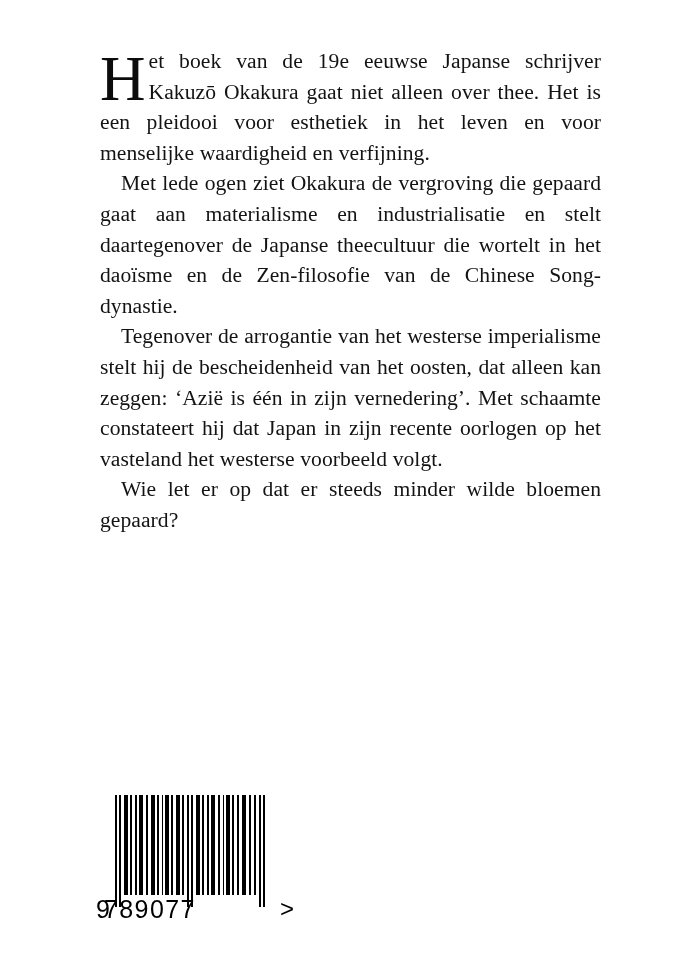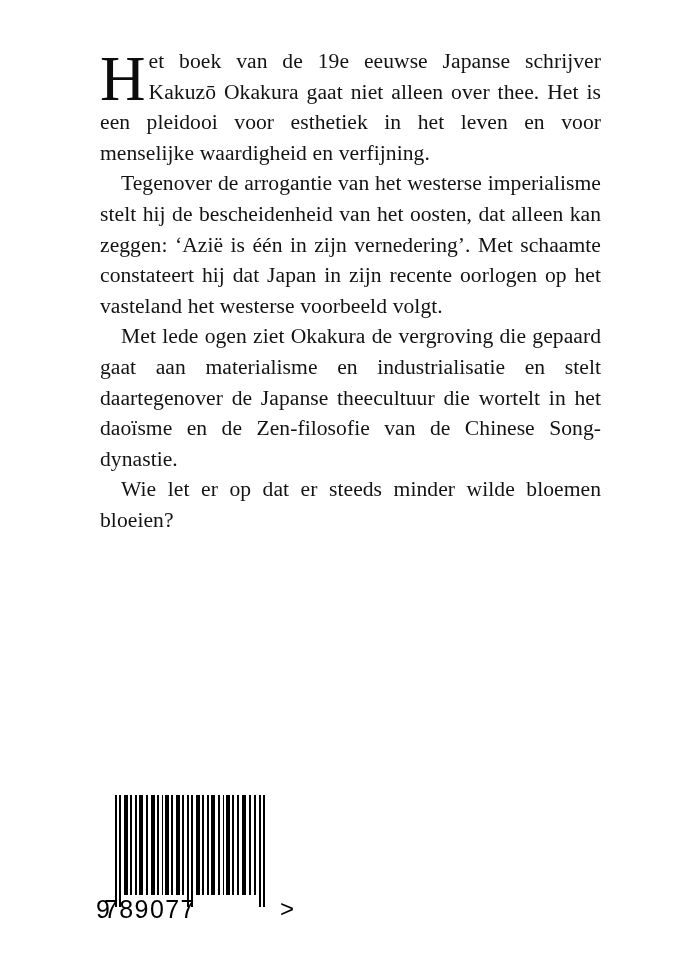--- a/index.html
+++ b/index.html
@@ -106,25 +106,25 @@
 </style>
 </head>
 <body>
 
 <div id="back-cover">
 
   <div class="blurb">
 
     <p class="para first"><span class="dropcap">H</span><span>et boek van de 19e eeuwse Japanse schrijver Kakuzō Okakura gaat niet alleen over thee. Het is een pleidooi voor esthetiek in het leven en voor menselijke waardigheid en verfijning.</span></p>
 
+    <p class="para indent">Met lede ogen ziet Okakura de vergroving die gepaard gaat aan materialisme en industrialisatie en stelt daartegenover de Japanse theecultuur die wortelt in het daoïsme en de Zen-filosofie van de Chinese Song-dynastie.</p>
+
     <p class="para indent">Tegenover de arrogantie van het westerse imperialisme stelt hij de bescheidenheid van het oosten, dat alleen kan zeggen: ‘Azië is één in zijn vernedering’. Met schaamte constateert hij dat Japan in zijn recente oorlogen op het vasteland het westerse voorbeeld volgt.</p>
 
-    <p class="para indent">Met lede ogen ziet Okakura de vergroving die gepaard gaat aan materialisme en industrialisatie en stelt daartegenover de Japanse theecultuur die wortelt in het daoïsme en de Zen-filosofie van de Chinese Song-dynastie.</p>
-
-    <p class="para indent">Wie let er op dat er steeds minder wilde bloemen bloeien?</p>
+    <p class="para indent">Wie let er op dat er steeds minder wilde bloemen gepaard?</p>
 
   </div>
 
   <div class="barcode-block">
     <div class="barcode-bars" id="barcode-bars">
         <div class="bar" style="left: 0px; width: 2px; height: 112px; background: rgb(0, 0, 0);"></div>
         <div class="bar" style="left: 4px; width: 2px; height: 112px; background: rgb(0, 0, 0);"></div>
         <div class="bar" style="left: 9px; width: 4px; height: 100px; background: rgb(0, 0, 0);"></div>
         <div class="bar" style="left: 15px; width: 2px; height: 100px; background: rgb(0, 0, 0);"></div>
         <div class="bar" style="left: 20px; width: 2px; height: 100px; background: rgb(0, 0, 0);"></div>

